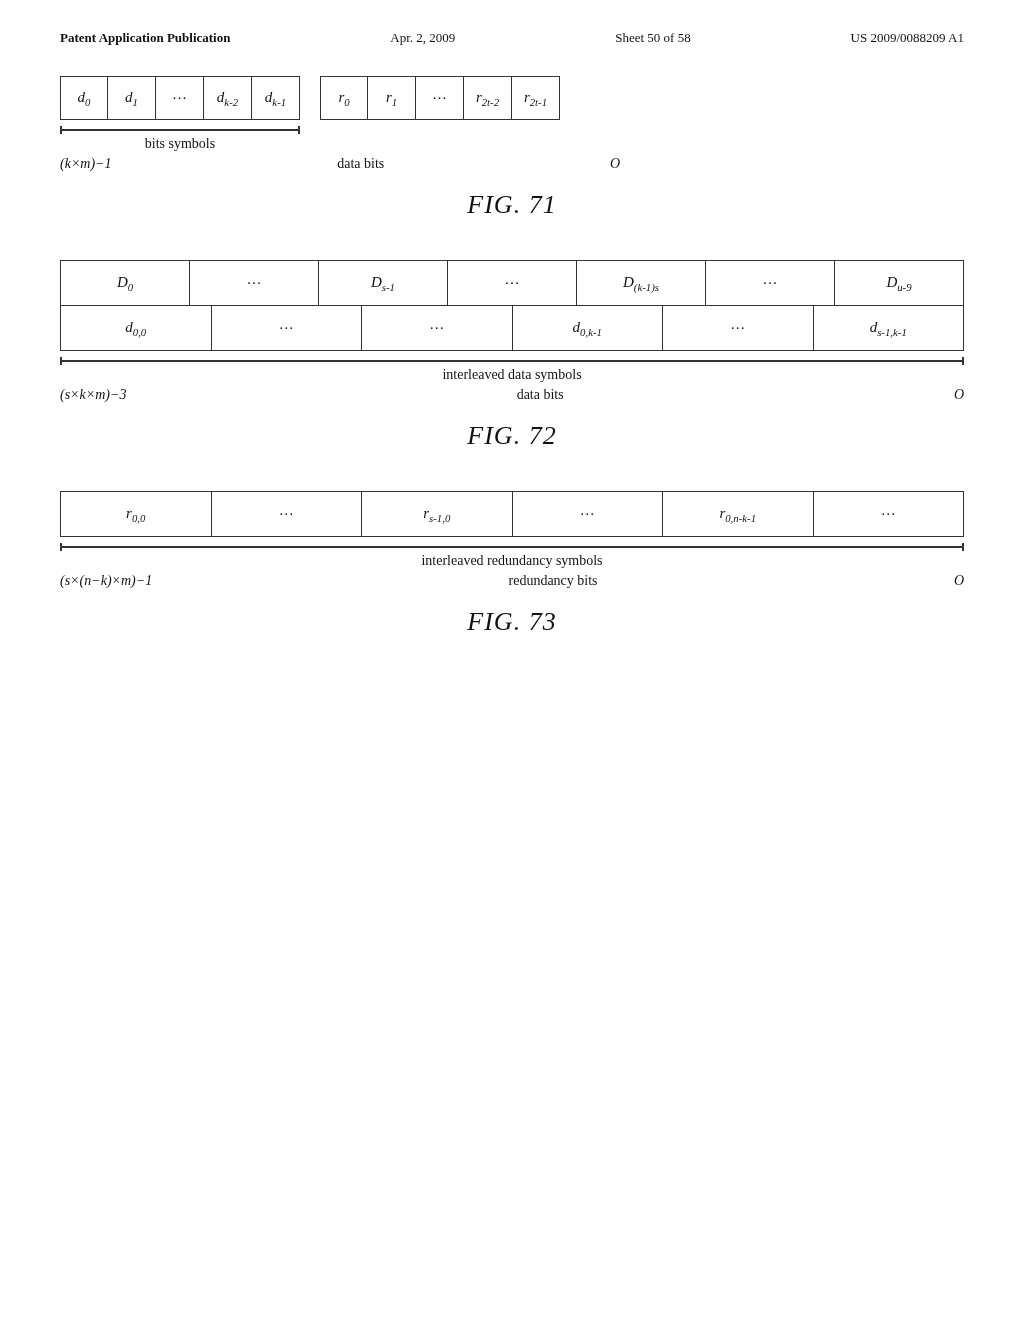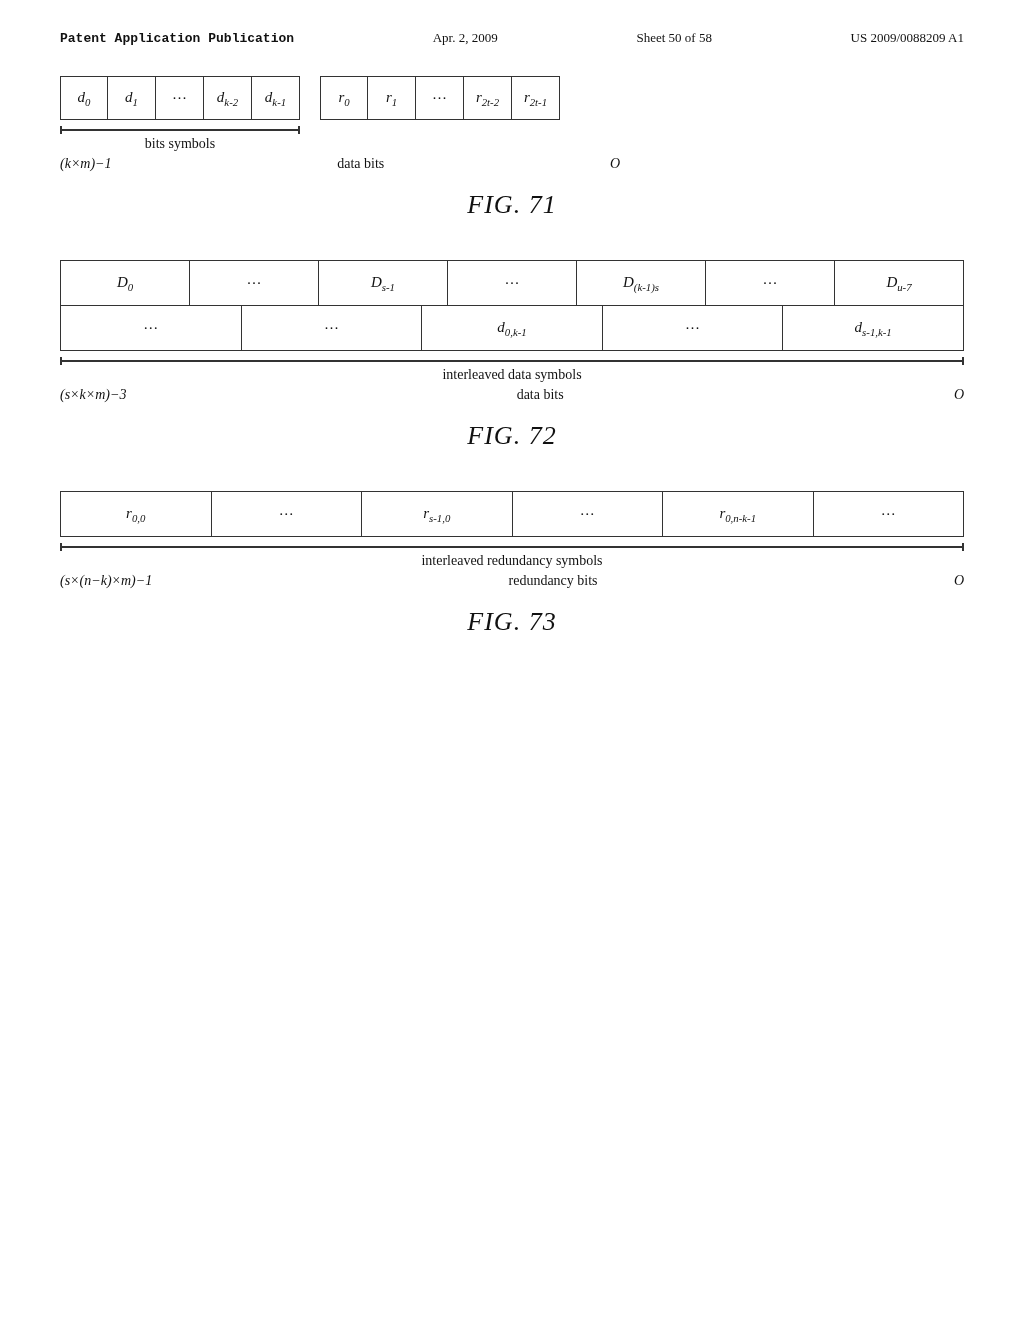--- a/index.html
+++ b/index.html
@@ -14,21 +14,21 @@
 
     
     .header {
       display: flex;
       justify-content: space-between;
       align-items: baseline;
       border-bottom: none;
       margin-bottom: 30px;
       font-size: 13px;
     }
-    .header-left { font-weight: bold; font-family: Liberation Mono, monospace; }
+    .header-left { font-weight: bold; }
     .header-center { font-size: 13px; }
     .header-right { font-size: 13px; }
 
     
     .figure-section {
       margin-bottom: 40px;
     }
 
     
     .symbol-row {
@@ -207,25 +207,28 @@
     <div class="wide-box">
         <span class="dots">···</span>
       </div>
     <div class="wide-box">
         <span>D<sub>(k-1)s</sub></span>
       </div>
     <div class="wide-box">
         <span class="dots">···</span>
       </div>
     <div class="wide-box">
-        <span>D<sub>u-7</sub></span>
+        <span>D<sub>u-9</sub></span>
       </div>
   </div>
 
   <div class="wide-symbol-row">
+    <div class="wide-box">
+        <span>d<sub>0,0</sub></span>
+      </div>
     <div class="wide-box">
         <span class="dots">···</span>
       </div>
     <div class="wide-box">
         <span class="dots">···</span>
       </div>
     <div class="wide-box">
         <span>d<sub>0,k-1</sub></span>
       </div>
     <div class="wide-box">

